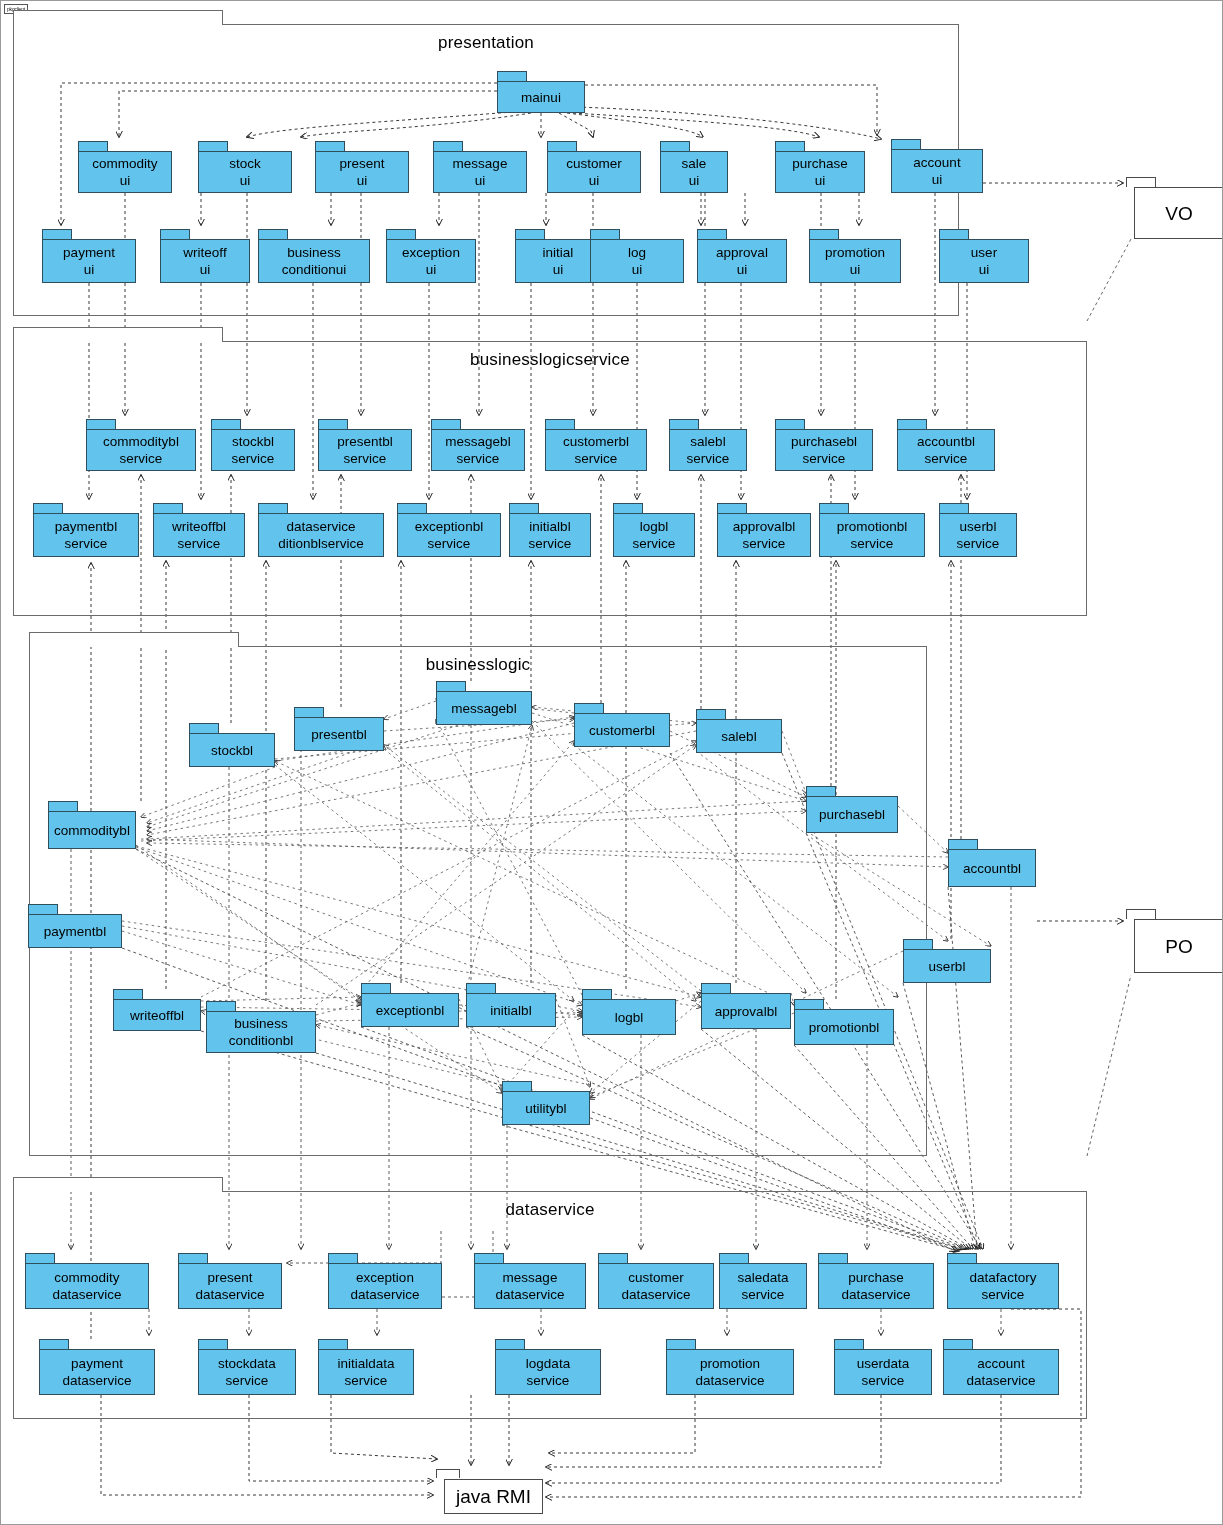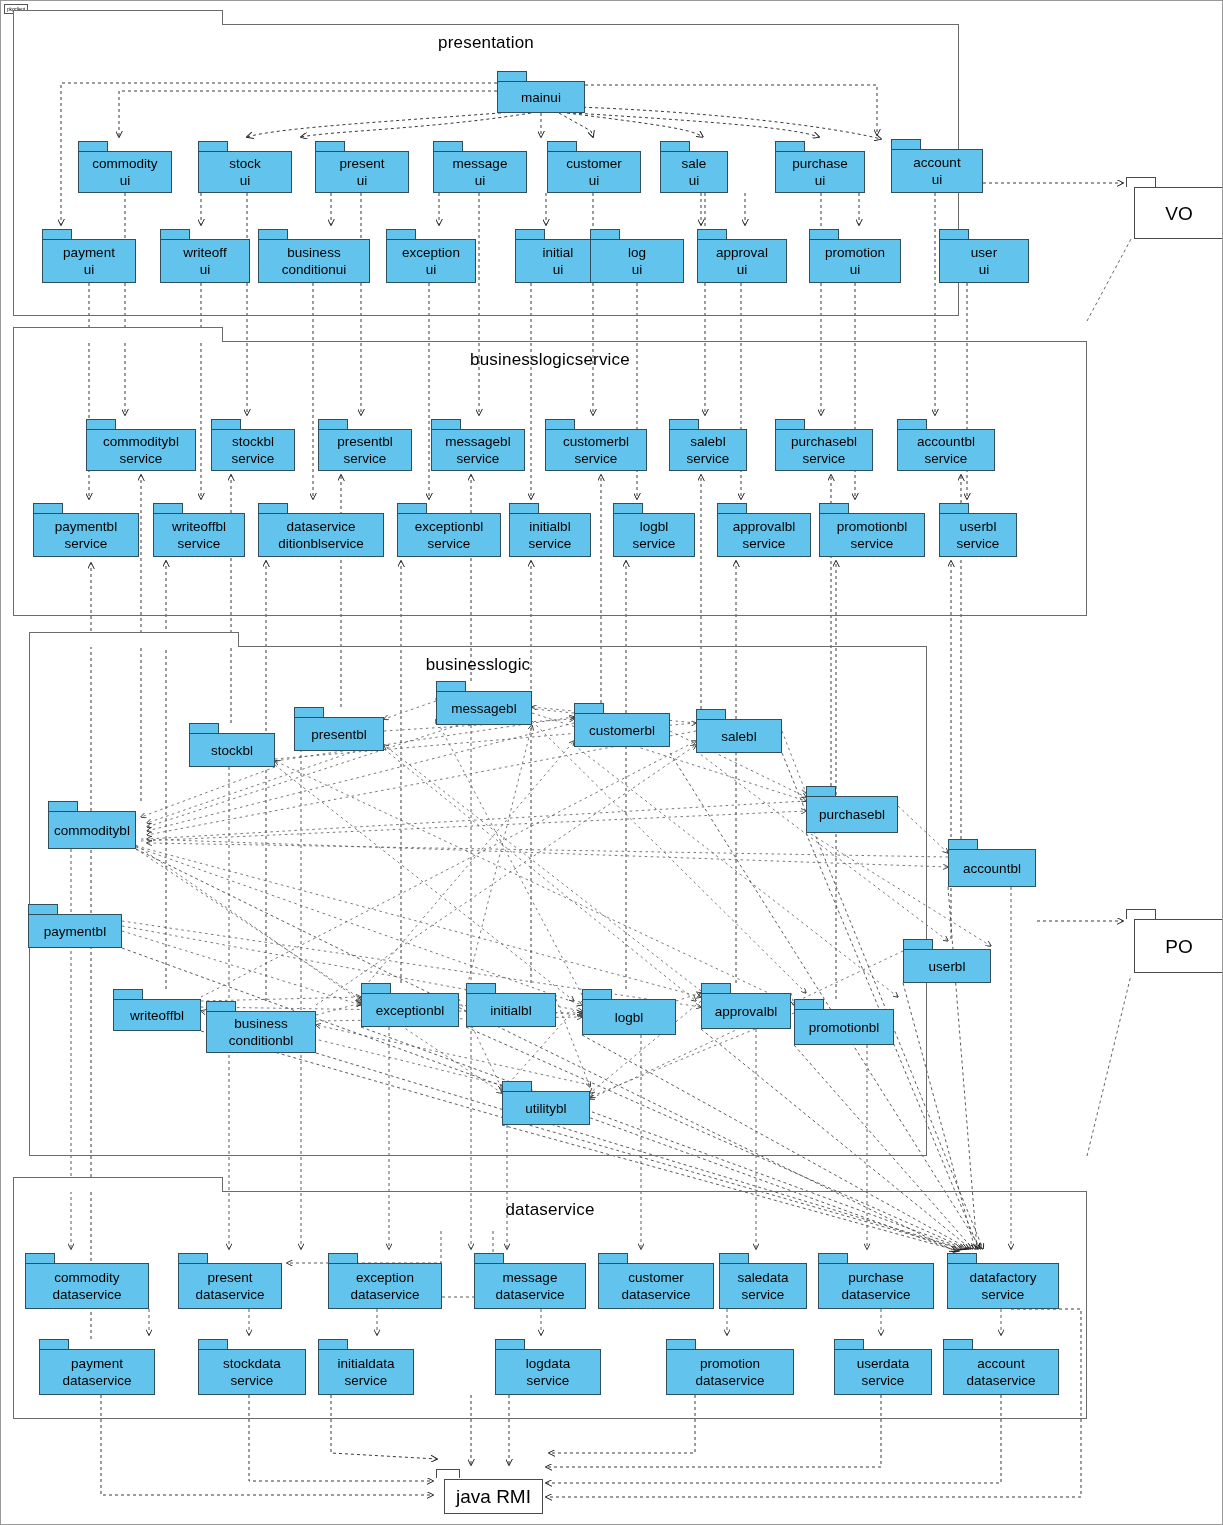--- a/index.html
+++ b/index.html
@@ -724,21 +724,21 @@
           <div class="ln">service</div>
         </div>
       </div>
       <div class="pkg" style="left: 38px; top: 1338px; width: 116px; height: 56px;">
         <div class="tab"></div>
         <div class="body">
           <div class="ln">payment</div>
           <div class="ln">dataservice</div>
         </div>
       </div>
-      <div class="pkg" style="left: 197px; top: 1338px; width: 108px; height: 56px; text-decoration: underline;">
+      <div class="pkg" style="left: 197px; top: 1338px; width: 98px; height: 56px; text-decoration: underline;">
         <div class="tab"></div>
         <div class="body">
           <div class="ln">stockdata</div>
           <div class="ln">service</div>
         </div>
       </div>
       <div class="pkg" style="left: 317px; top: 1338px; width: 96px; height: 56px;">
         <div class="tab"></div>
         <div class="body">
           <div class="ln">initialdata</div>

